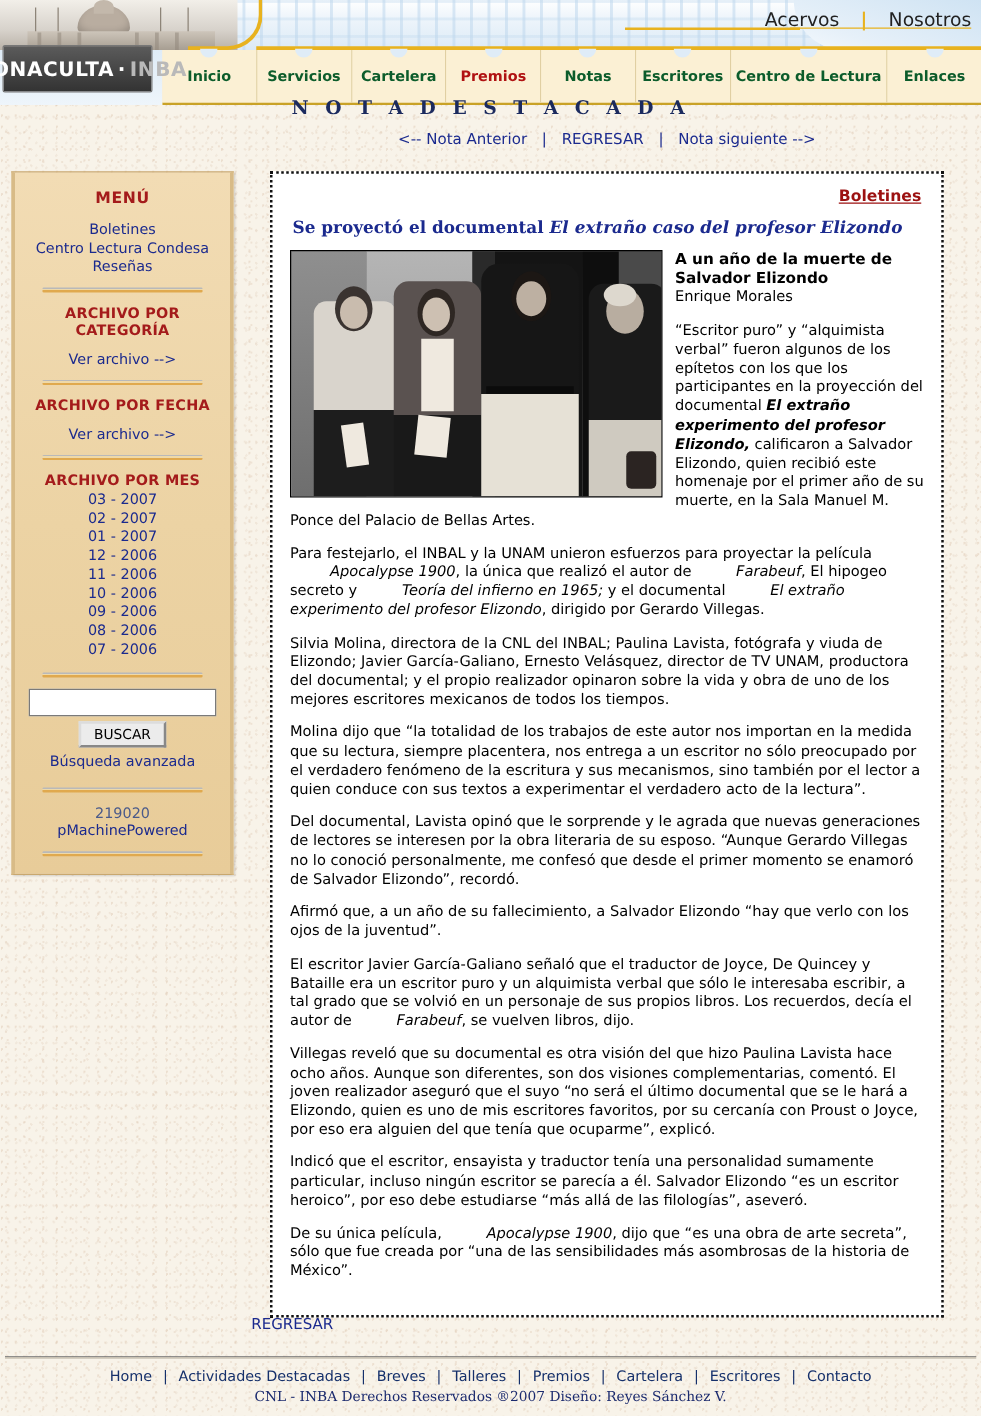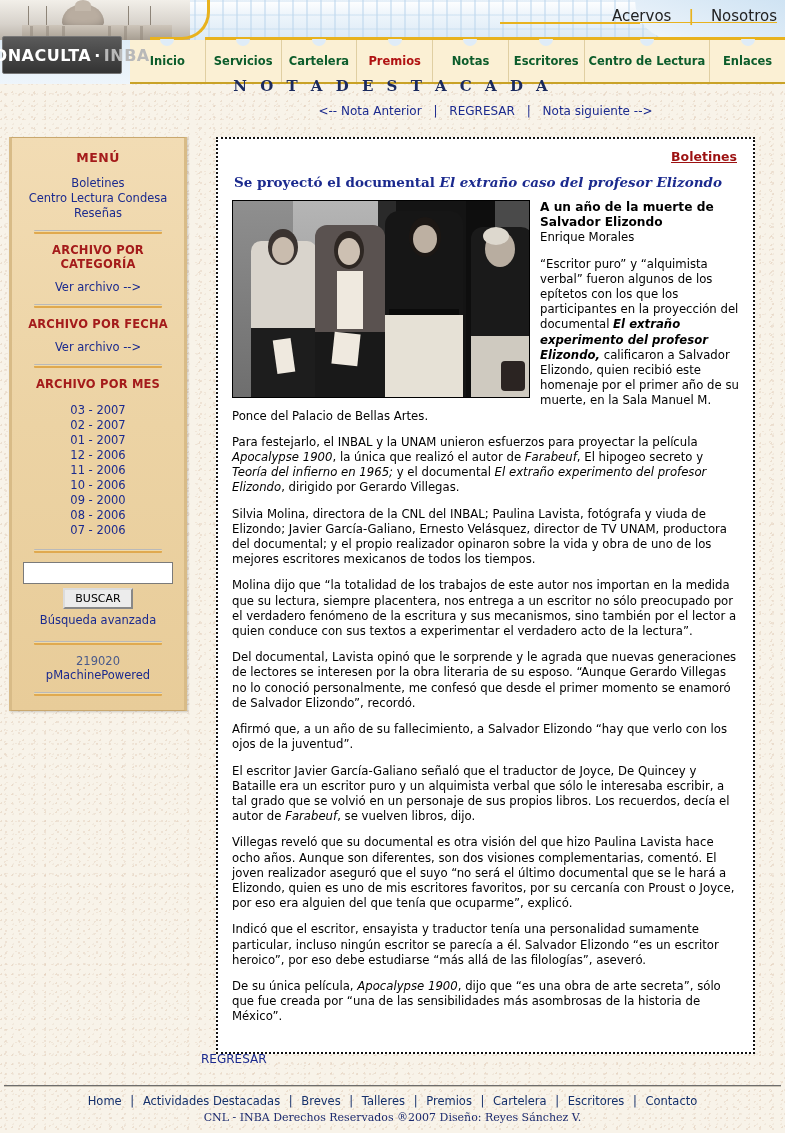--- a/index.html
+++ b/index.html
@@ -225,21 +225,21 @@
   .ph-fig{ position:absolute; bottom:0; }
   .ph-head{ position:absolute; border-radius:50%; }
   .art-body{
     font-size:11.7px; line-height:15.2px; color:#000;
     font-family:"DejaVu Sans", sans-serif;
     text-align:left;
   }
   .art-lead-head{ font-weight:bold; font-size:12.2px; line-height:15px;text-align:center;}
   .art-lead-sub{ font-size:11.7px; }
   .art-body p{ margin:0 0 11px 0; }
-  .art-body i{ font-style:italic; }
+  .art-body i{ font-style:italic;margin-left:32px; }
   .art-body .bi{ font-weight:bold; font-style:italic; }
 
   
   .regresar-bottom{
     position:absolute; left:201px; top:1052px; z-index:2;
     color:#1b2a8e; font-size:12px; text-decoration:none; cursor:pointer;
     font-family:"DejaVu Sans", sans-serif;
   }
   .foot-rule{
     position:absolute; left:4px; top:1085px; width:777px; height:2px; z-index:2;
@@ -338,28 +338,28 @@
     <div class="sb-h2">ARCHIVO POR CATEGORÍA</div>
     <a class="sb-link" style="margin-bottom:4px;">Ver archivo --&gt;</a>
 
     <div class="sb-sep"></div>
 
     <div class="sb-h2">ARCHIVO POR FECHA</div>
     <a class="sb-link" style="margin-bottom:4px;">Ver archivo --&gt;</a>
 
     <div class="sb-sep"></div>
 
-    <div class="sb-h2" style="margin-bottom:12px;">ARCHIVO POR MES</div>
+    <div class="sb-h2" style="margin-bottom:1px;">ARCHIVO POR MES</div>
     <a class="sb-month">03 - 2007</a>
     <a class="sb-month">02 - 2007</a>
     <a class="sb-month">01 - 2007</a>
     <a class="sb-month">12 - 2006</a>
     <a class="sb-month">11 - 2006</a>
     <a class="sb-month">10 - 2006</a>
-    <a class="sb-month">09 - 2000</a>
+    <a class="sb-month">09 - 2006</a>
     <a class="sb-month">08 - 2006</a>
     <a class="sb-month">07 - 2006</a>
 
     <div class="sb-sep" style="margin-top:11px;"></div>
 
     <div class="sb-search-wrap">
       <input class="sb-input" type="text" value="" placeholder="" style="">
       <div><button class="sb-btn">BUSCAR</button></div>
       <a class="sb-adv">Búsqueda avanzada</a>
     </div>

